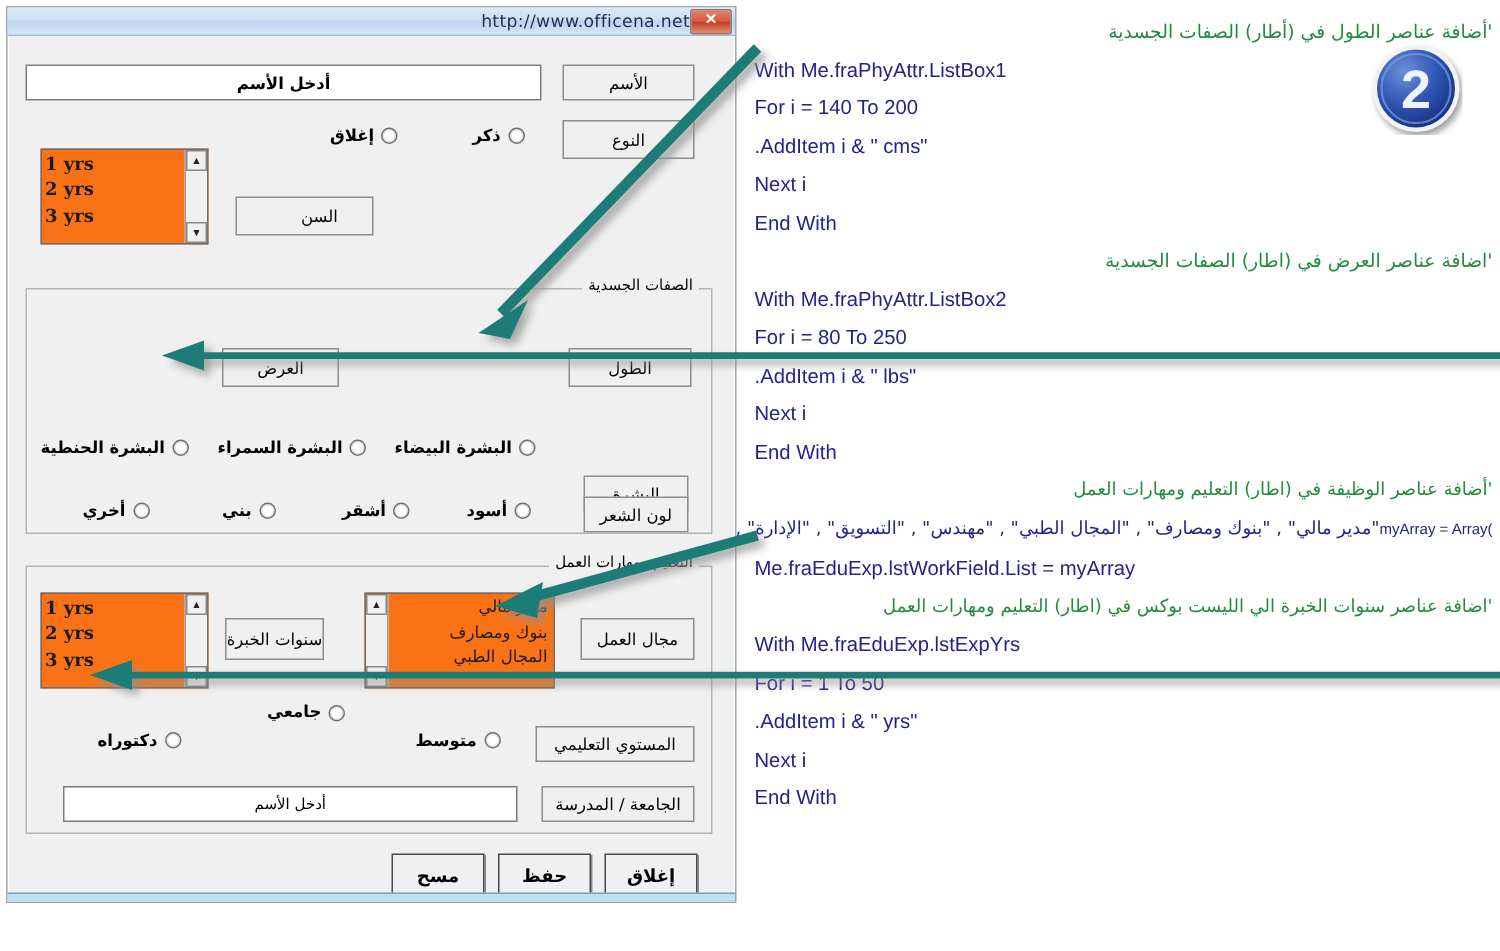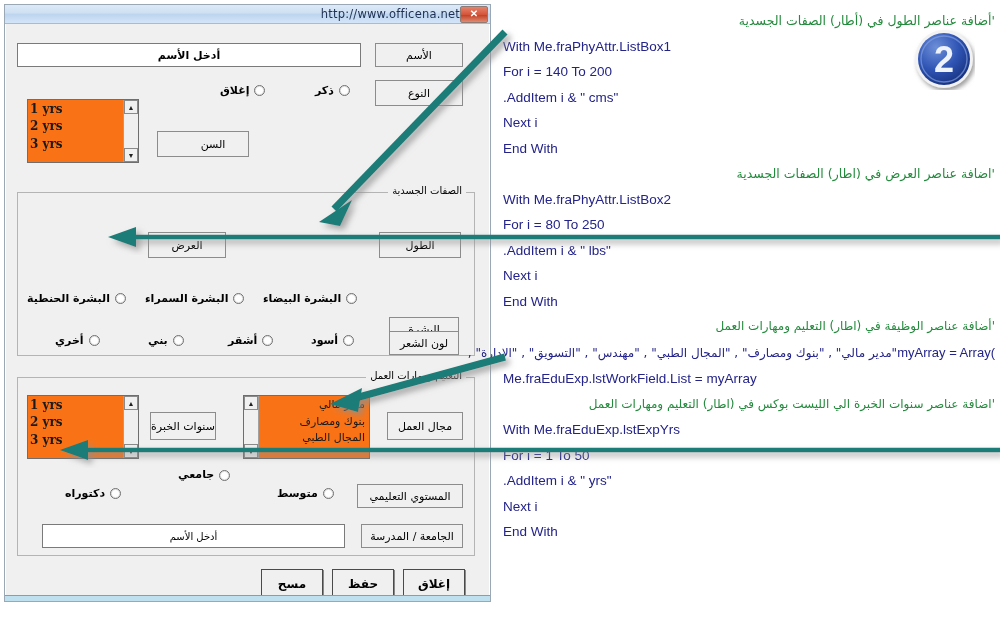--- a/index.html
+++ b/index.html
@@ -131,21 +131,21 @@
   .code-line.cm{
     color:#248a3d;direction:rtl;text-align:right;
     font-family:"DejaVu Sans","Liberation Sans",sans-serif;
     font-size:12.5px;
   }
   .code-line.cm.arr{font-size:12px;}
   .code-line.mix{
     color:#232389;direction:rtl;text-align:right;
     font-family:"DejaVu Sans","Liberation Sans",sans-serif;font-size:12px;
   }
-  .code-line.mix .en{direction:ltr;unicode-bidi:embed;font-family:"Liberation Sans",sans-serif;font-size:13px;}
+  .code-line.mix .en{direction:ltr;unicode-bidi:embed;font-family:"Liberation Sans",sans-serif;font-size:10px;}
 
   
   #overlay{position:absolute;left:0;top:0;width:1000px;height:634px;pointer-events:none;}
 
   
   #badge{
     position:absolute;left:913px;top:28px;width:62px;height:62px;
   }
 </style>
 </head>

